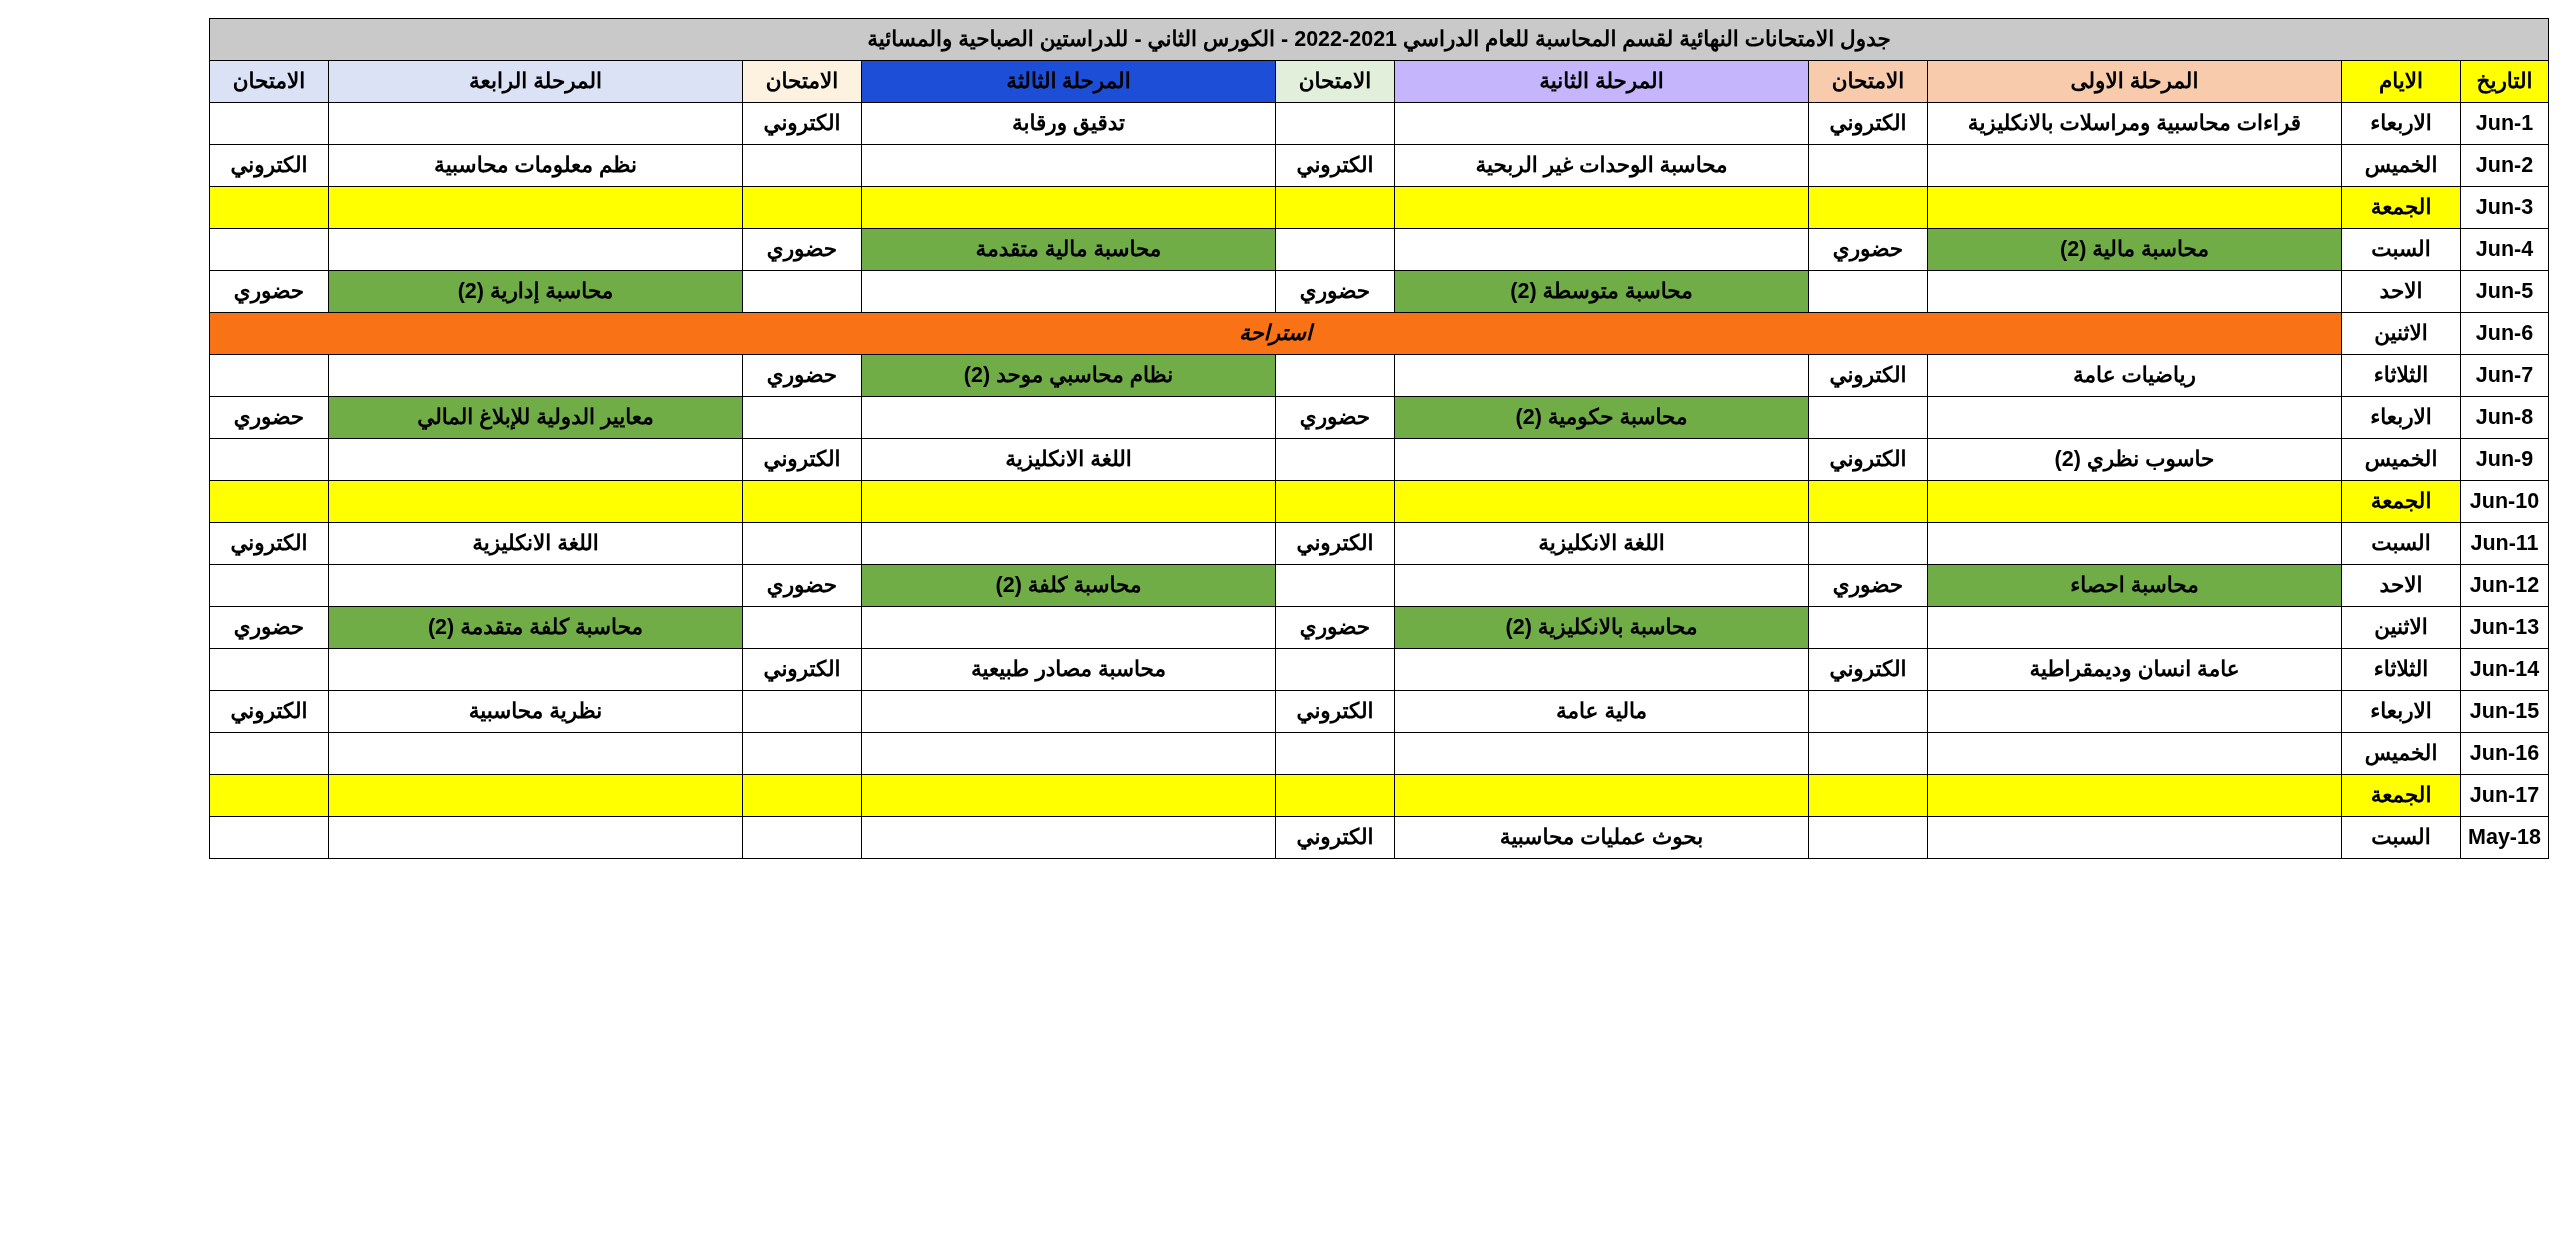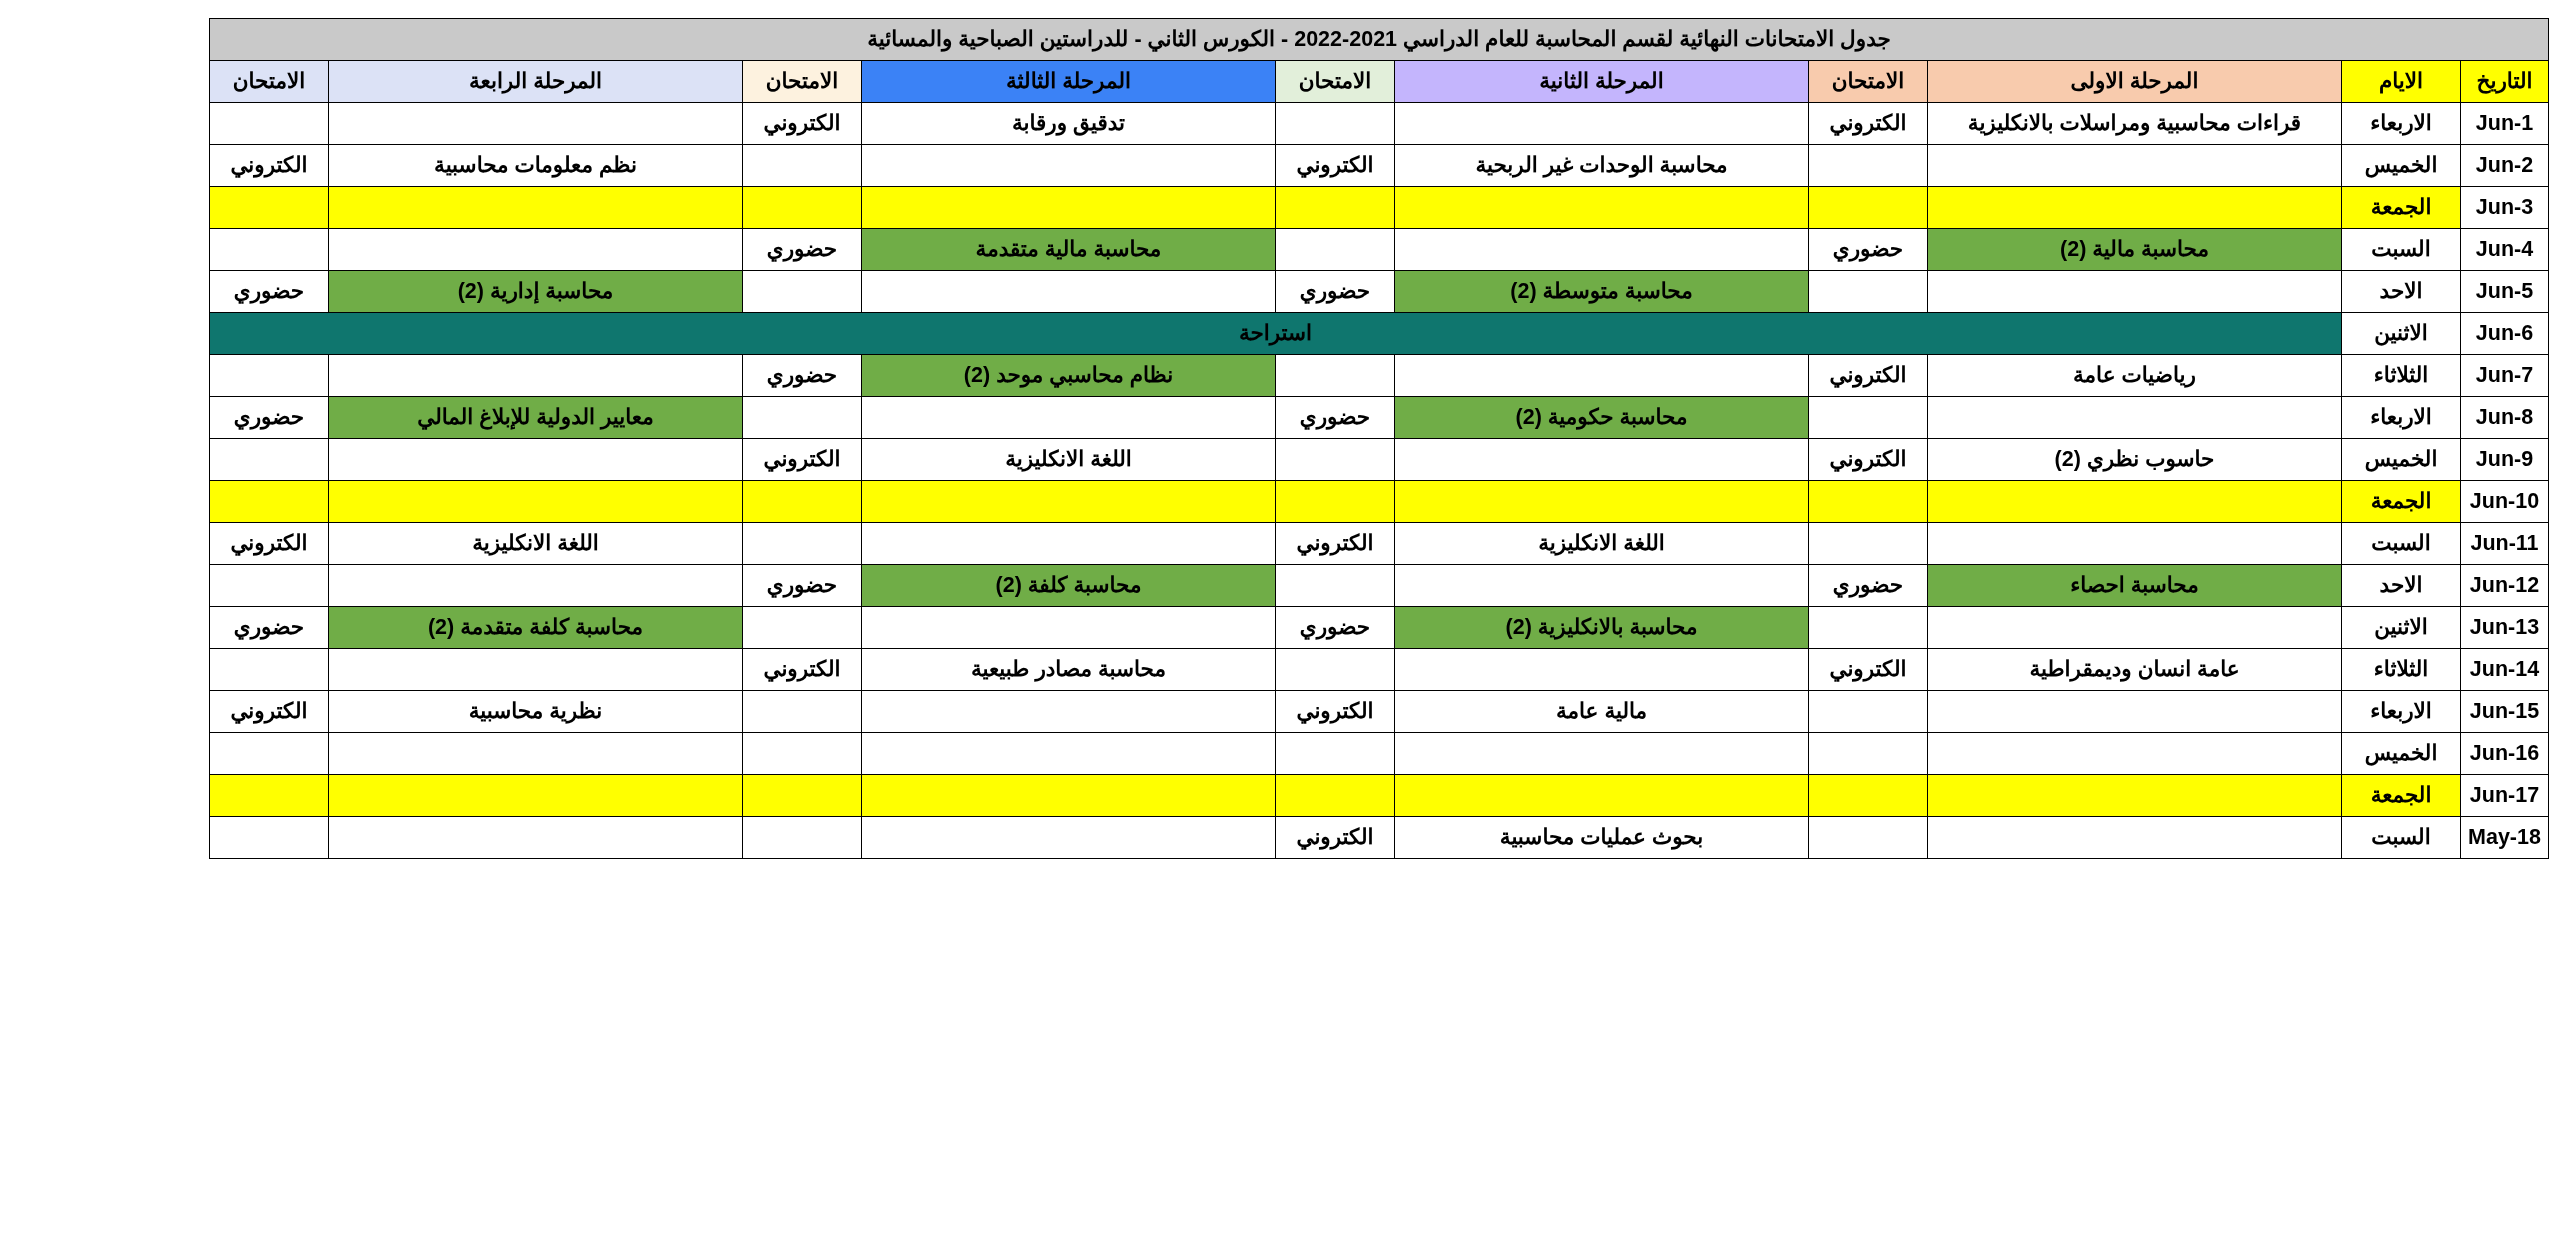--- a/index.html
+++ b/index.html
@@ -47,28 +47,28 @@
     font-size: 29px;
     height: 60px;
     font-weight: bold;
   }
   .hdr-date   { background: #ffff00; }
   .hdr-day    { background: #ffff00; }
   .hdr-s1     { background: #f8cbad; }
   .hdr-s1m    { background: #f8cbad; }
   .hdr-s2     { background: #c4b5fd; }
   .hdr-s2m    { background: #e2efda; }
-  .hdr-s3     { background: #3b82f6; }
+  .hdr-s3     { background: #1d4ed8; font-family: Liberation Serif, serif; }
   .hdr-s3m    { background: #fdf2df; }
   .hdr-s4     { background: #dce2f6; }
   .hdr-s4m    { background: #dce2f6; }
 
   .cell-green  { background: #70ad47; }
   .cell-yellow { background: #ffff00; }
-  .cell-orange { background: #0f766e; }
+  .cell-orange { background: #f97316; font-style: italic; }
   .cell-white  { background: #ffffff; }
 
   .date-cell { font-size: 23px; }
 </style>
 </head>
 <body>
 
 <div class="sheet">
   <table class="exam-table">
     <colgroup>

